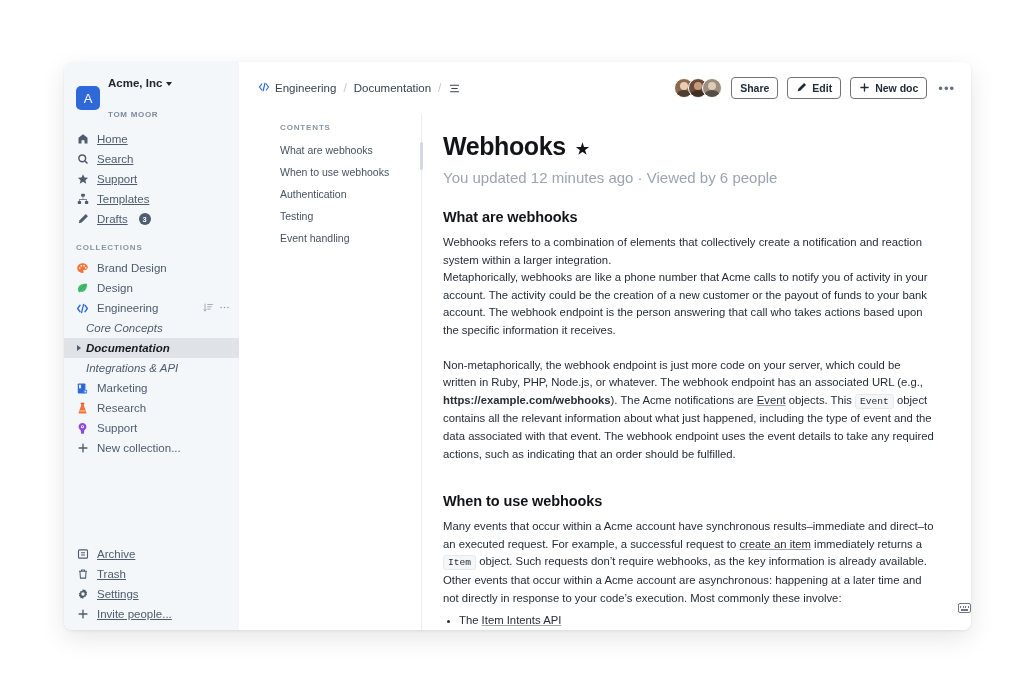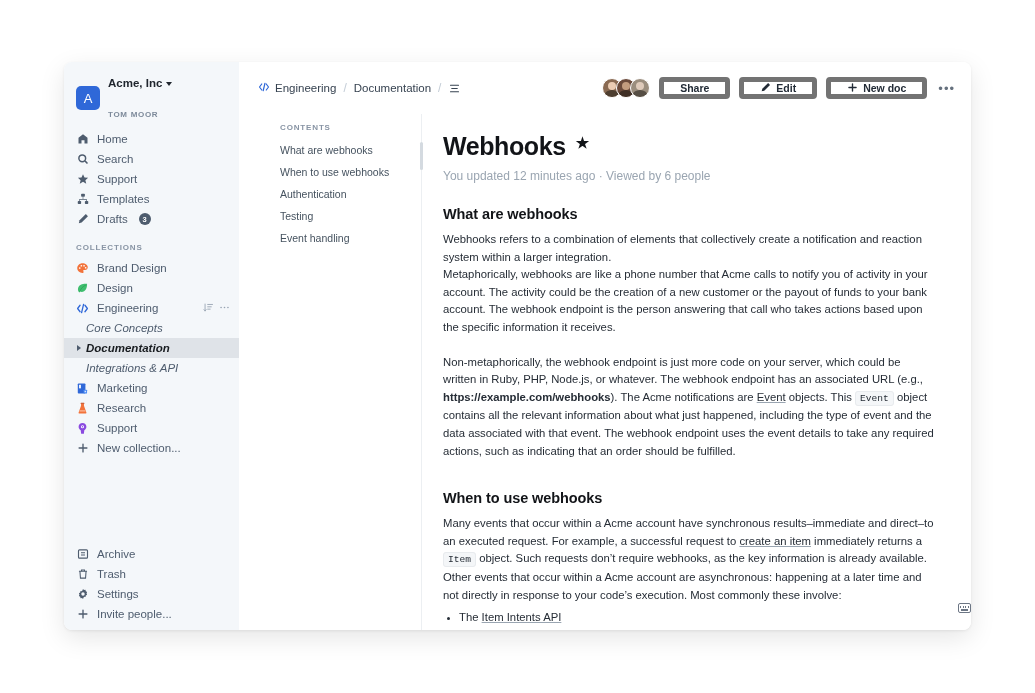--- a/index.html
+++ b/index.html
@@ -70,20 +70,21 @@
   .nav-item {
     display: flex; align-items: center;
     gap: 8px;
     height: 20px;
     padding: 0 12px;
     margin: 0 0;
     cursor: pointer;
     color: #4e5c6e;
     font-size: 11.5px;
     white-space: nowrap;
+    text-decoration: underline;
   }
   .nav-item .ico { width: 13px; height: 13px; flex: 0 0 13px; display:flex; align-items:center; justify-content:center; }
   .nav-item svg { display: block; }
 
   .badge {
     width: 12px; height: 12px; border-radius: 50%;
     background: #4e5c6e; color: #fff;
     font-size: 7.5px; font-weight: bold;
     display: flex; align-items: center; justify-content: center;
     margin-left: 3px;
@@ -168,25 +169,25 @@
   .avatar::before {
     content: ""; position: absolute;
     left: 50%; top: 2.5px; transform: translateX(-50%);
     width: 8px; height: 8px; border-radius: 50%;
     background: rgba(245,215,190,0.9); z-index: 2;
   }
   .av2::before { background: rgba(200,160,130,0.95); }
   .av3::before { background: rgba(225,205,190,0.95); }
 
   .btn {
-    height: 22px; border: 5px solid #737373; border-radius: 4px;
+    height: 22px; border: 1px solid #737373; border-radius: 4px;
     background: #fff; color: #222b36;
     font-size: 10.5px; font-weight: bold;
     display: flex; align-items: center; gap: 5px;
-    padding: 0 16px; cursor: pointer; white-space: nowrap;
+    padding: 0 8px; cursor: pointer; white-space: nowrap;
     font-family: "Liberation Sans", sans-serif;
   }
   .more-btn {
     color: #66717e; font-size: 13px; letter-spacing: 1px;
     cursor: pointer; padding: 0 2px; line-height: 1;
     display:flex; align-items:center;
   }
 
   .body-area { flex: 1; display: flex; overflow: hidden; position: relative; }
 
@@ -212,24 +213,24 @@
     width: 3px; height: 28px; background: #d4dae0; border-radius: 2px;
   }
 
   .doc-pane {
     flex: 1; padding: 18px 36px 0 21px;
     overflow: hidden; position: relative;
   }
   .doc-title {
     font-size: 25px; font-weight: bold; color: #121418;
     letter-spacing: -0.4px;
-    display: flex; align-items: flex-start; gap: 10px;
+    display: flex; align-items: center; gap: 10px;
   }
   .star { color: #121418; font-size: 15px; line-height: 1; margin-top: 3px; cursor: pointer; }
-  .doc-meta { font-size: 12px; color: #9aa5b1; margin-top: 8px; }
+  .doc-meta { font-size: 15px; color: #9aa5b1; margin-top: 8px; }
 
   h2.sec {
     font-size: 14.5px; font-weight: bold; color: #121418;
     margin: 23px 0 9px 0; letter-spacing: -0.1px;
   }
   p.para {
     font-size: 11.3px; line-height: 17.6px; color: #262d36;
     margin: 0;
   }
   p.para + p.para { margin-top: 0px; }

